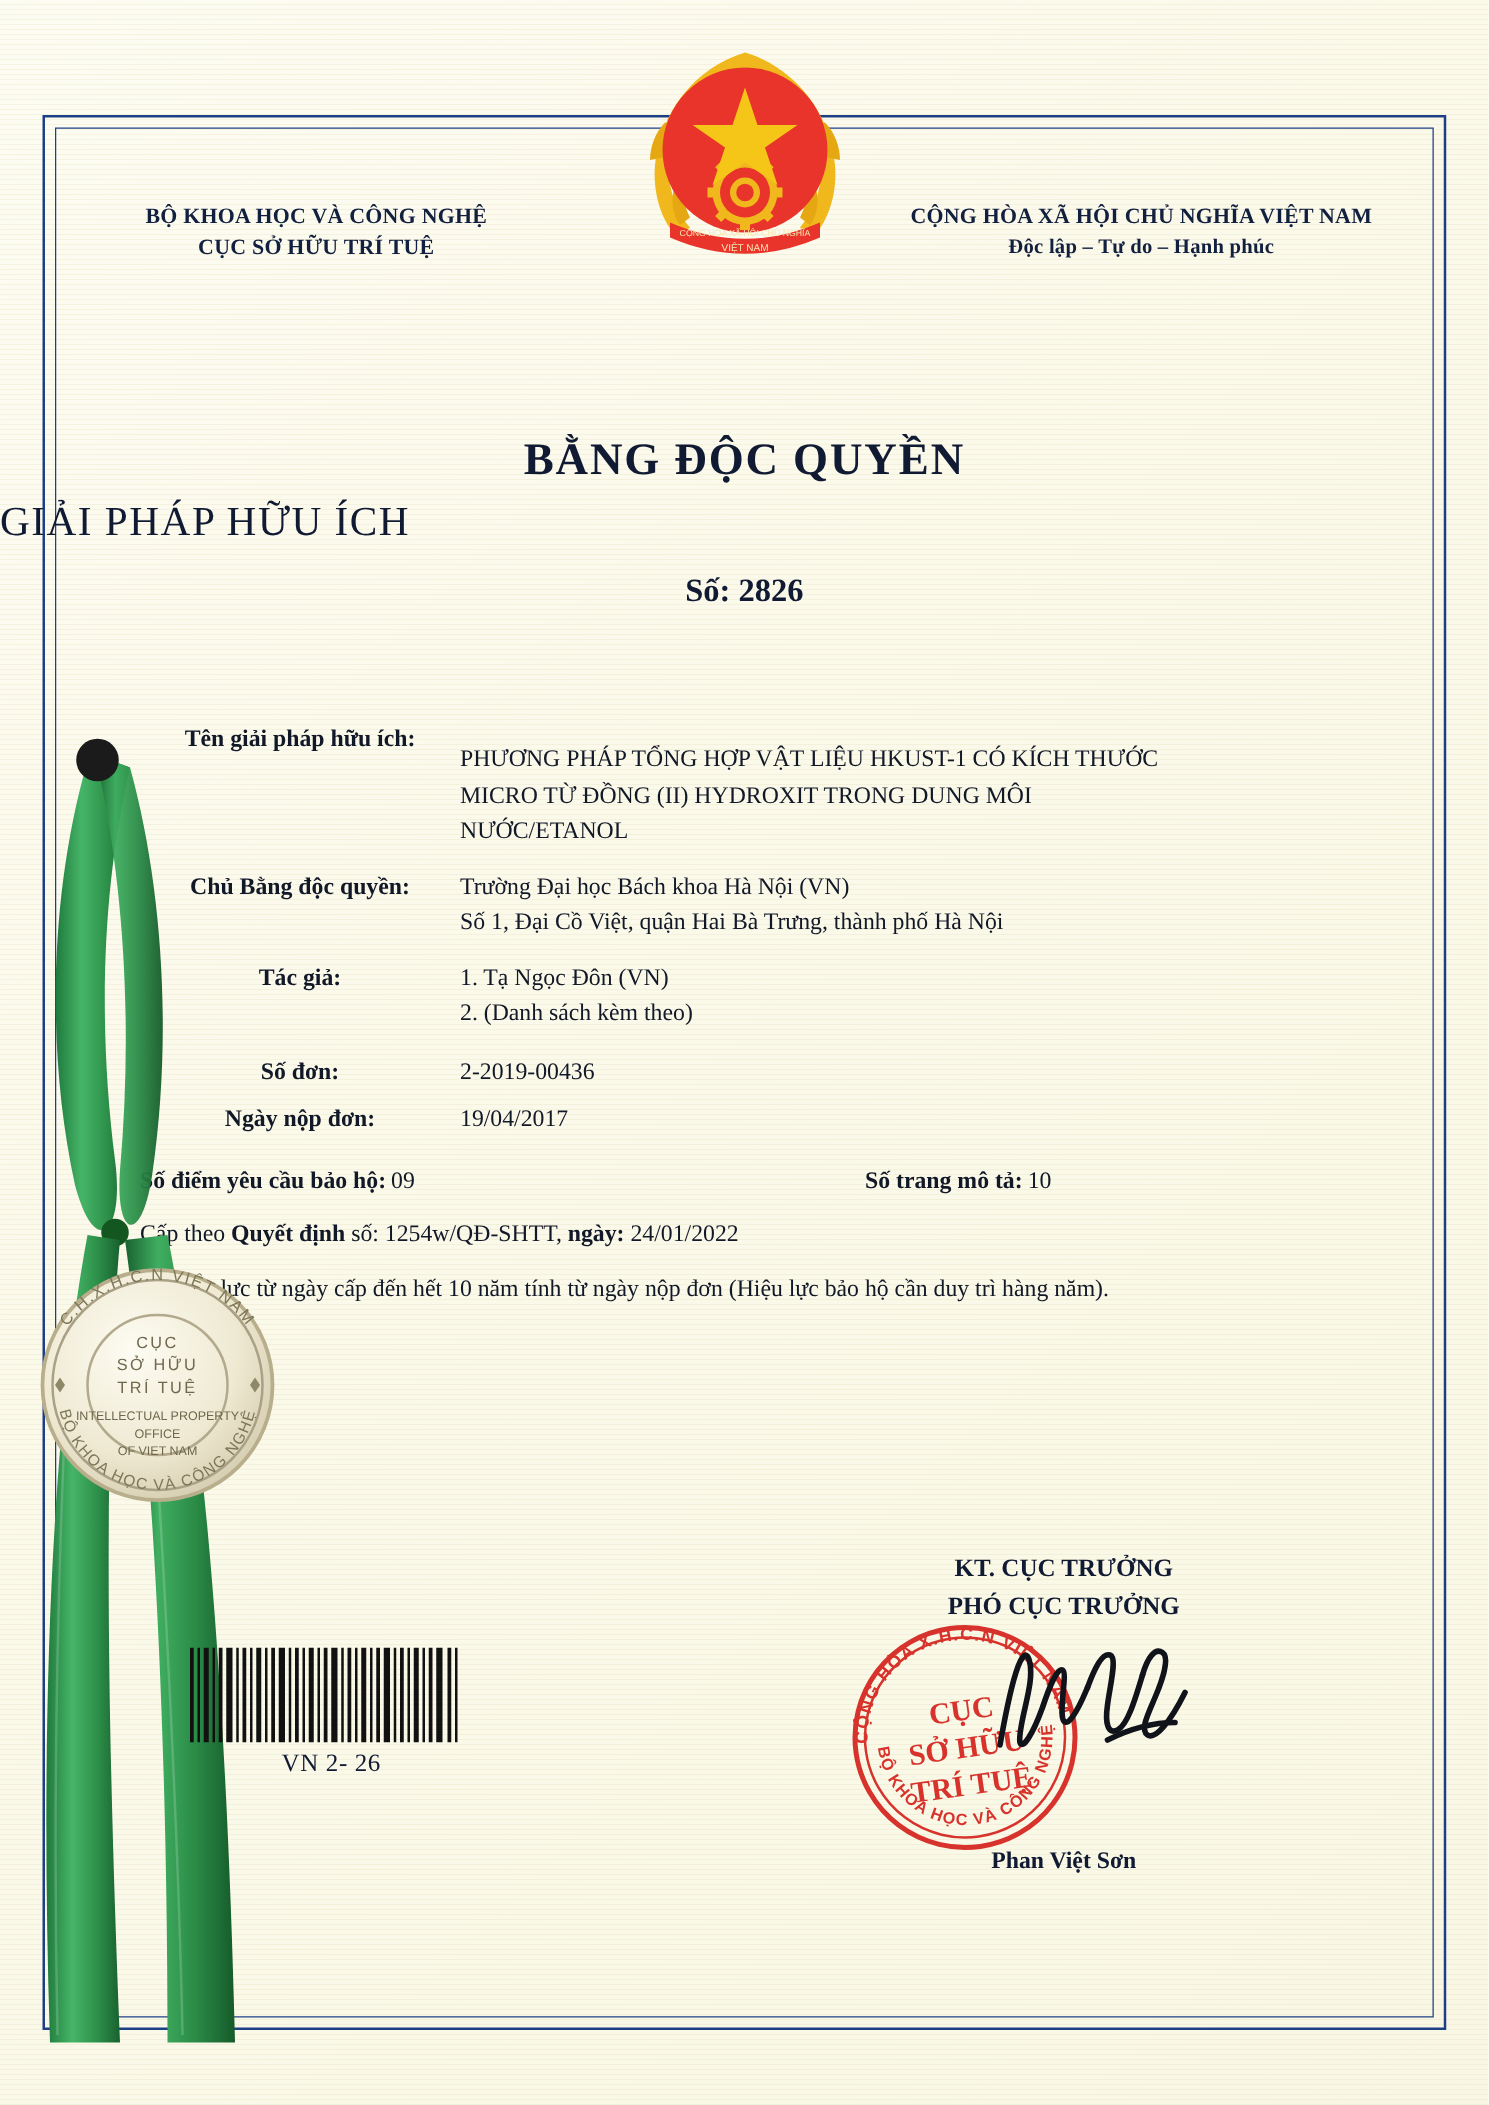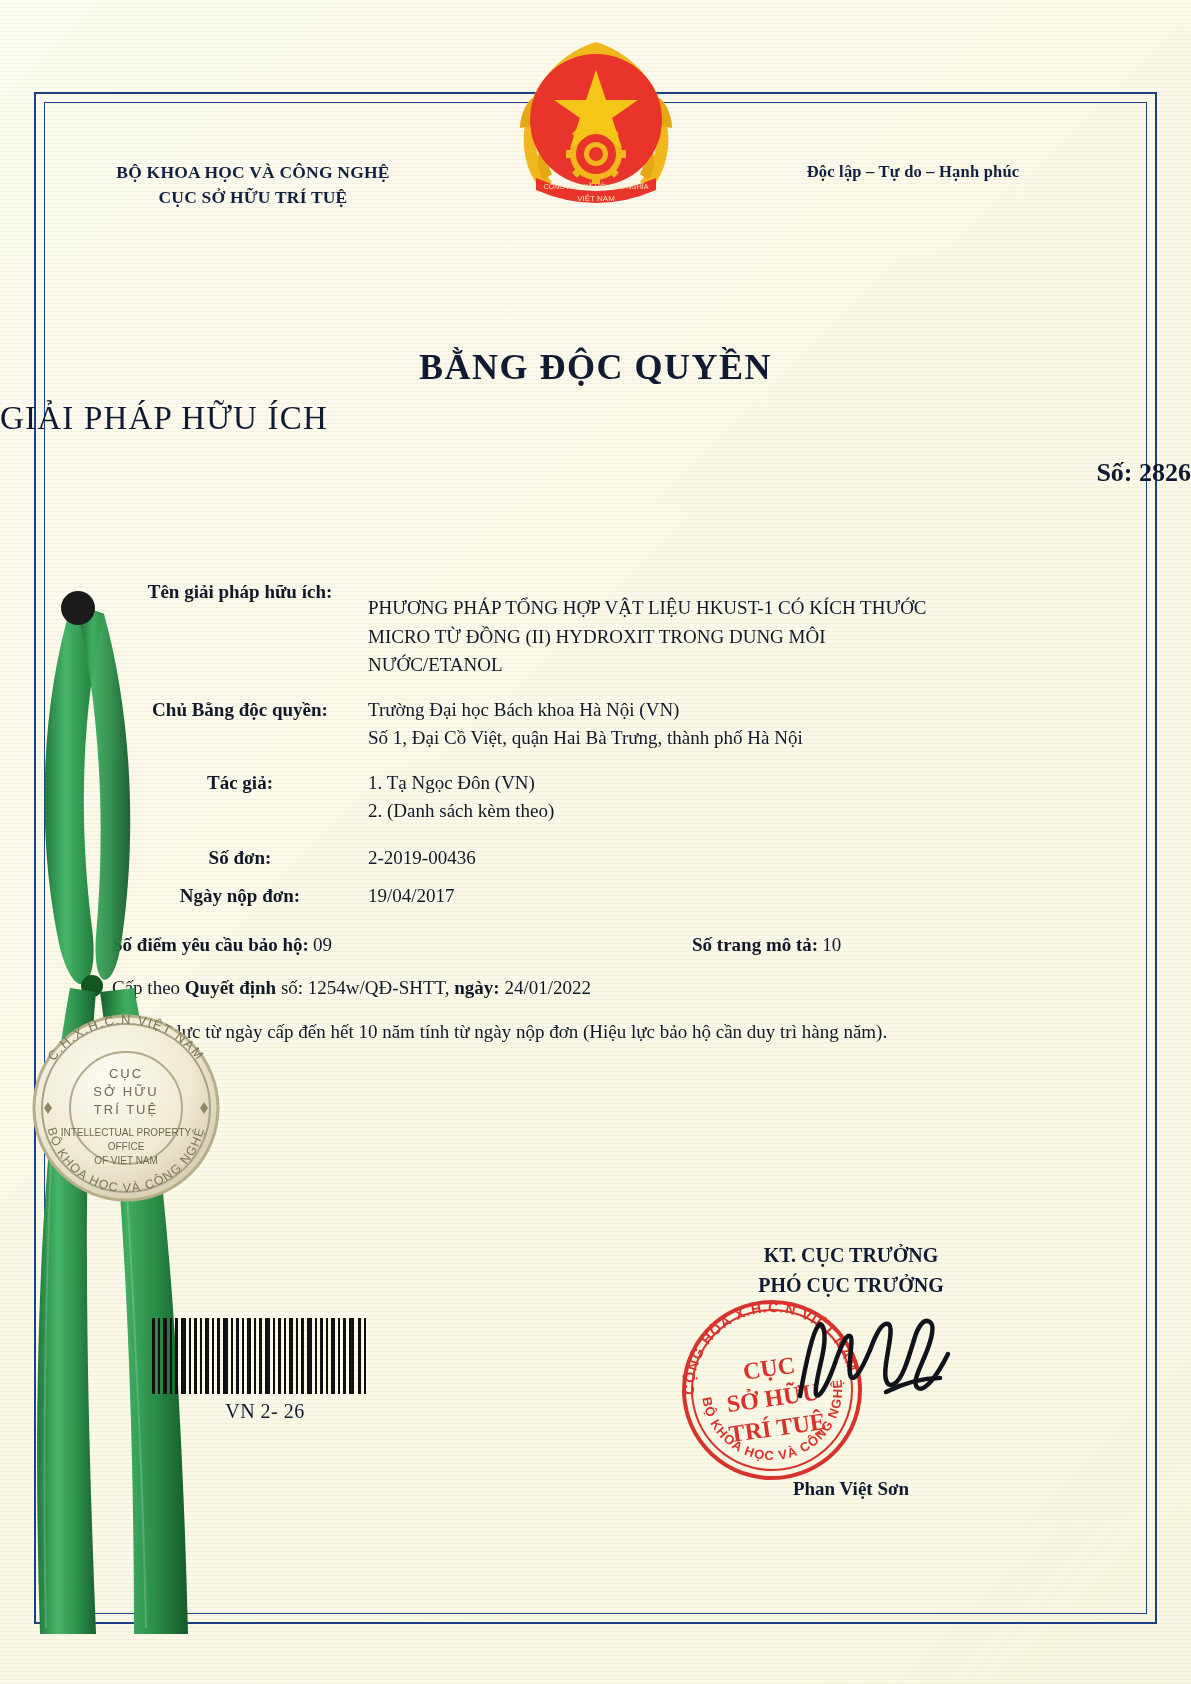--- a/index.html
+++ b/index.html
@@ -46,21 +46,21 @@
   
   .title1{
     position:absolute;left:0;right:0;top:346px;text-align:center;
     font-size:36px;font-weight:bold;letter-spacing:1.5px;color:#101a33;
   }
   .title2{
     position:absolute;left:0;right:0;top:400px;text-align:left;
     font-size:33px;letter-spacing:1.2px;color:#101a33;
   }
   .title3{
-    position:absolute;left:0;right:0;top:458px;text-align:right;
+    position:absolute;left:0;right:0;top:458px;text-align:center;
     font-size:26px;font-weight:bold;color:#101a33;
   }
 
   
   .fields{position:absolute;left:112px;top:578px;width:1000px;color:#111827;}
   .row{display:flex;margin-bottom:5px;}
   .lbl{font-weight:bold;font-size:19px;line-height:1.5;text-align:center;}
   .val{font-size:19px;line-height:1.5;}
 
   .r-name .lbl{width:256px;flex:0 0 256px;}
@@ -172,20 +172,21 @@
       <text x="100" y="173" text-anchor="middle" font-size="8" fill="#f7e7b0" font-family="Liberation Sans, sans-serif">VIỆT NAM</text>
     </svg>
   </div>
 
   <div class="hdr-left">
     <div>BỘ KHOA HỌC VÀ CÔNG NGHỆ</div>
     <div>CỤC SỞ HỮU TRÍ TUỆ</div>
   </div>
 
   <div class="hdr-right">
+    <div>CỘNG HÒA XÃ HỘI CHỦ NGHĨA VIỆT NAM</div>
     <div class="sub">Độc lập – Tự do – Hạnh phúc</div>
   </div>
 
   <div class="title1">BẰNG ĐỘC QUYỀN</div>
   <div class="title2">GIẢI PHÁP HỮU ÍCH</div>
   <div class="title3">
     <span>Số:</span>
     <span>2826</span>
   </div>
 

